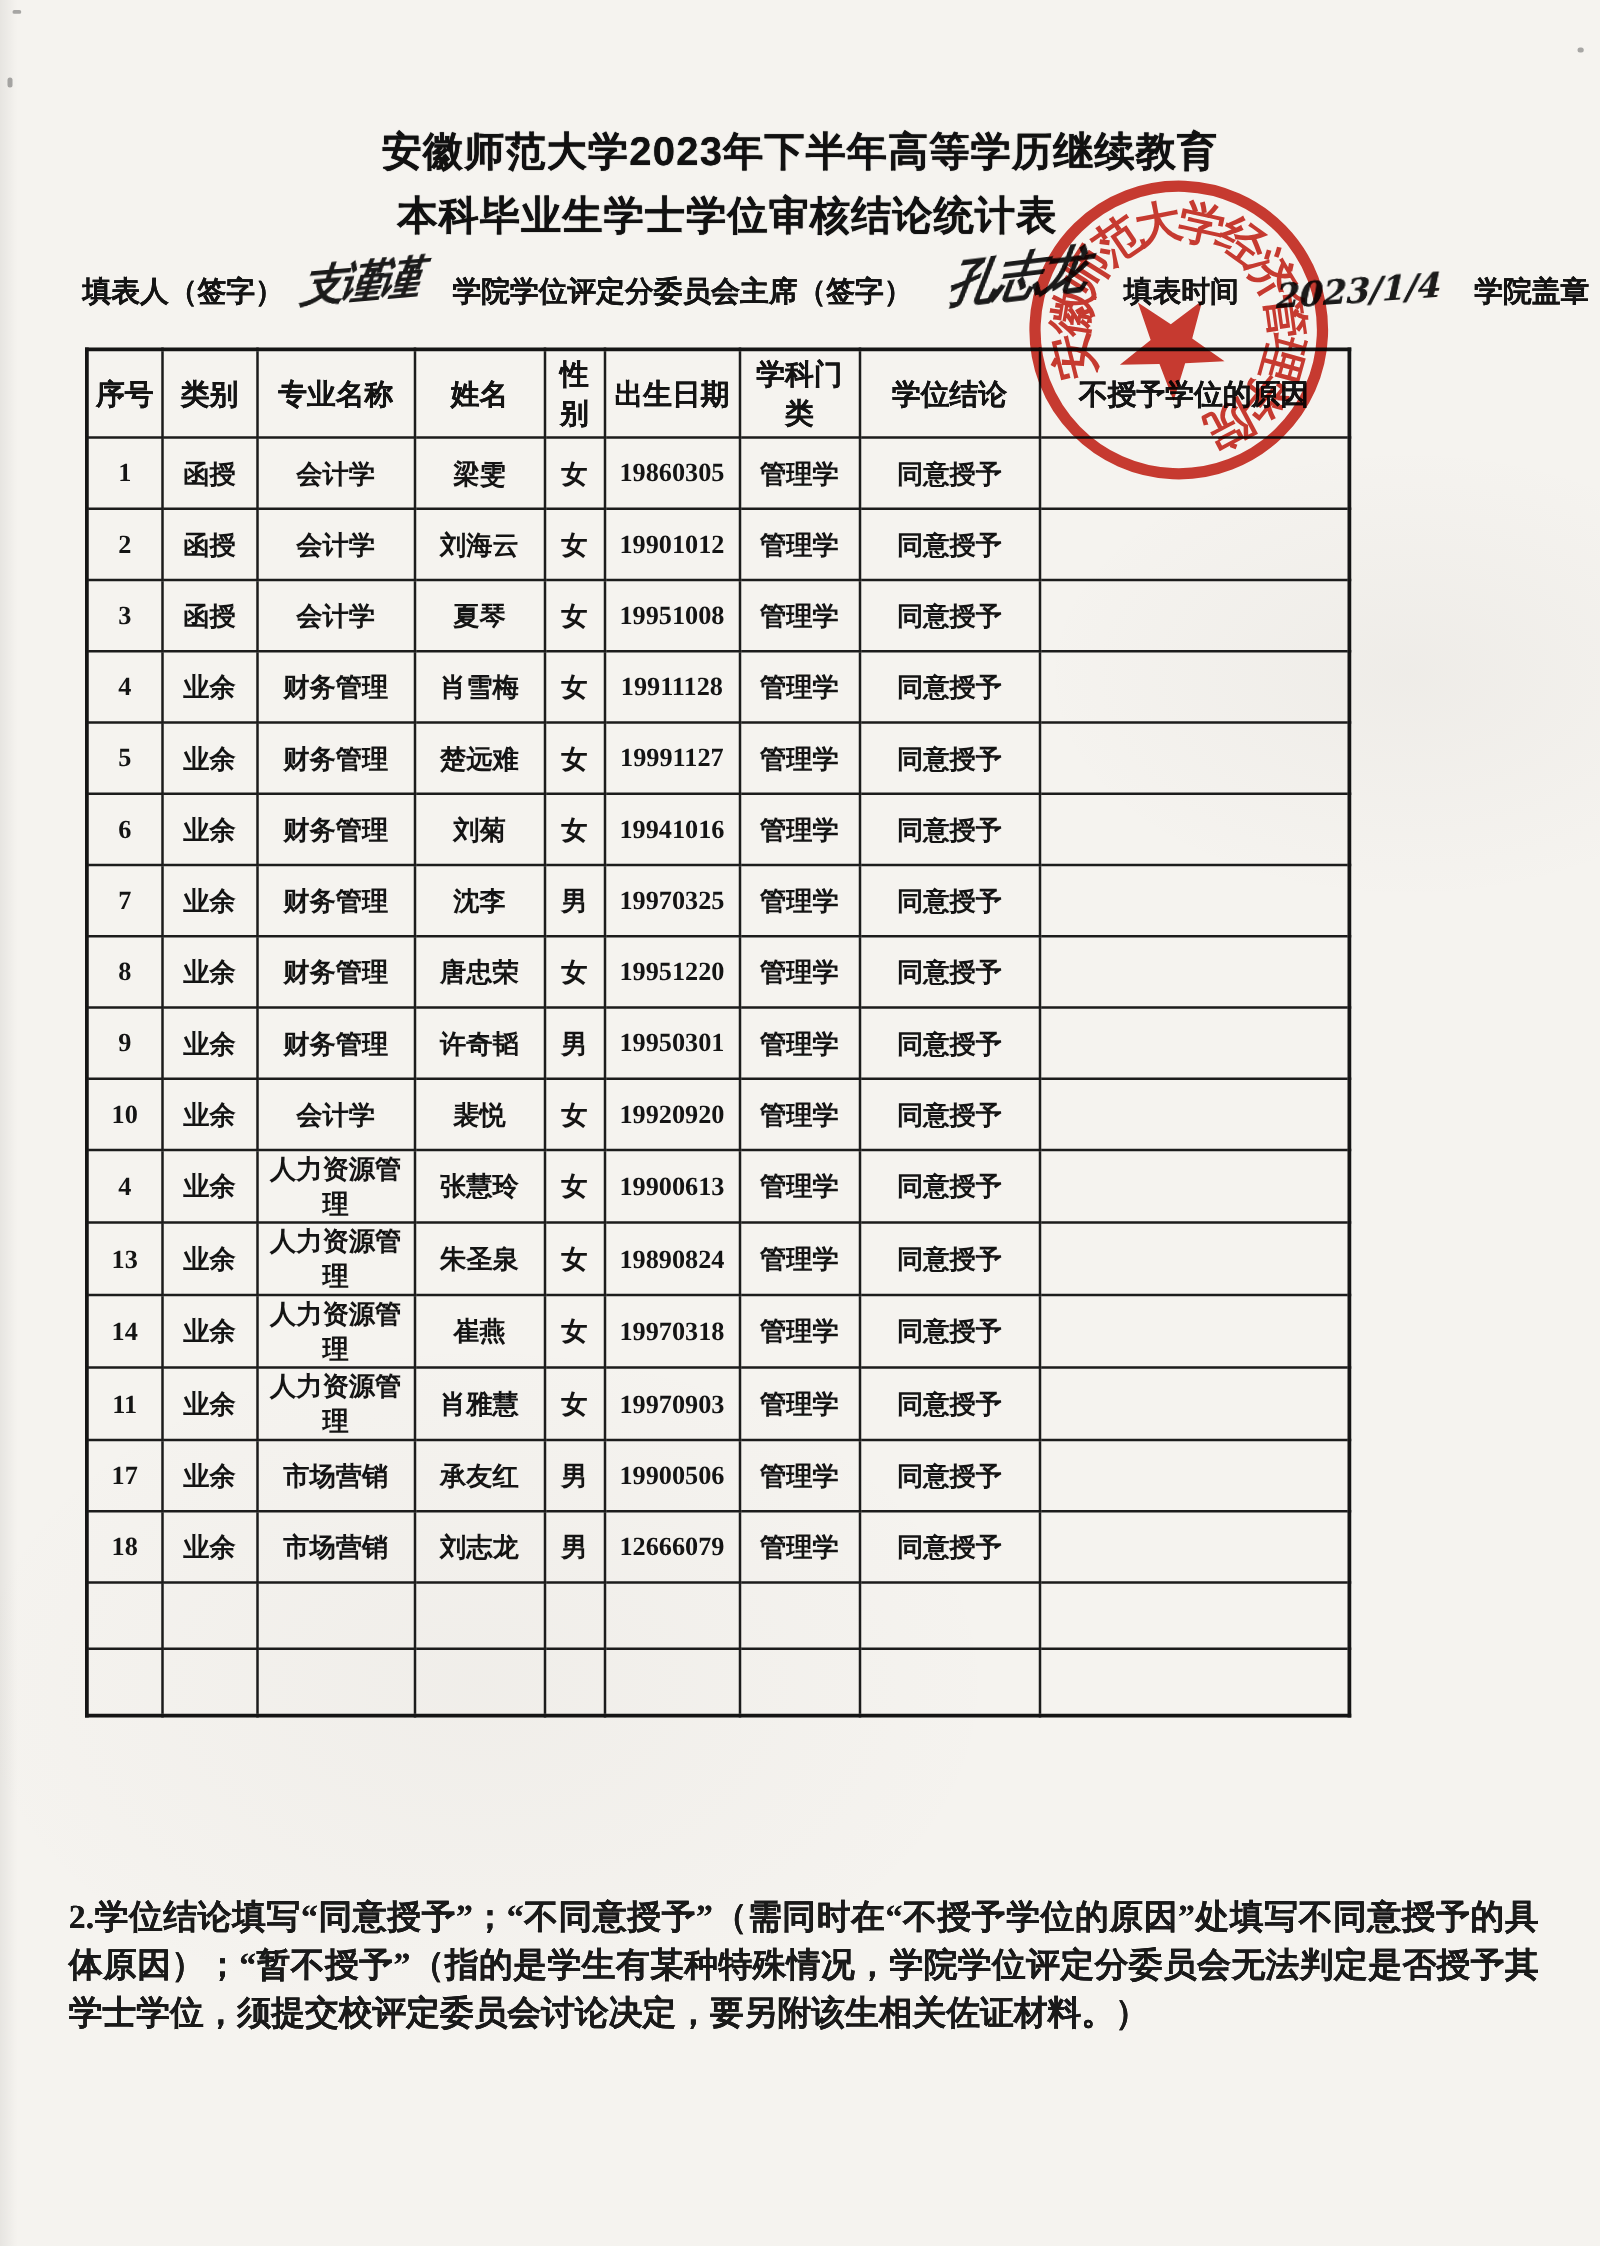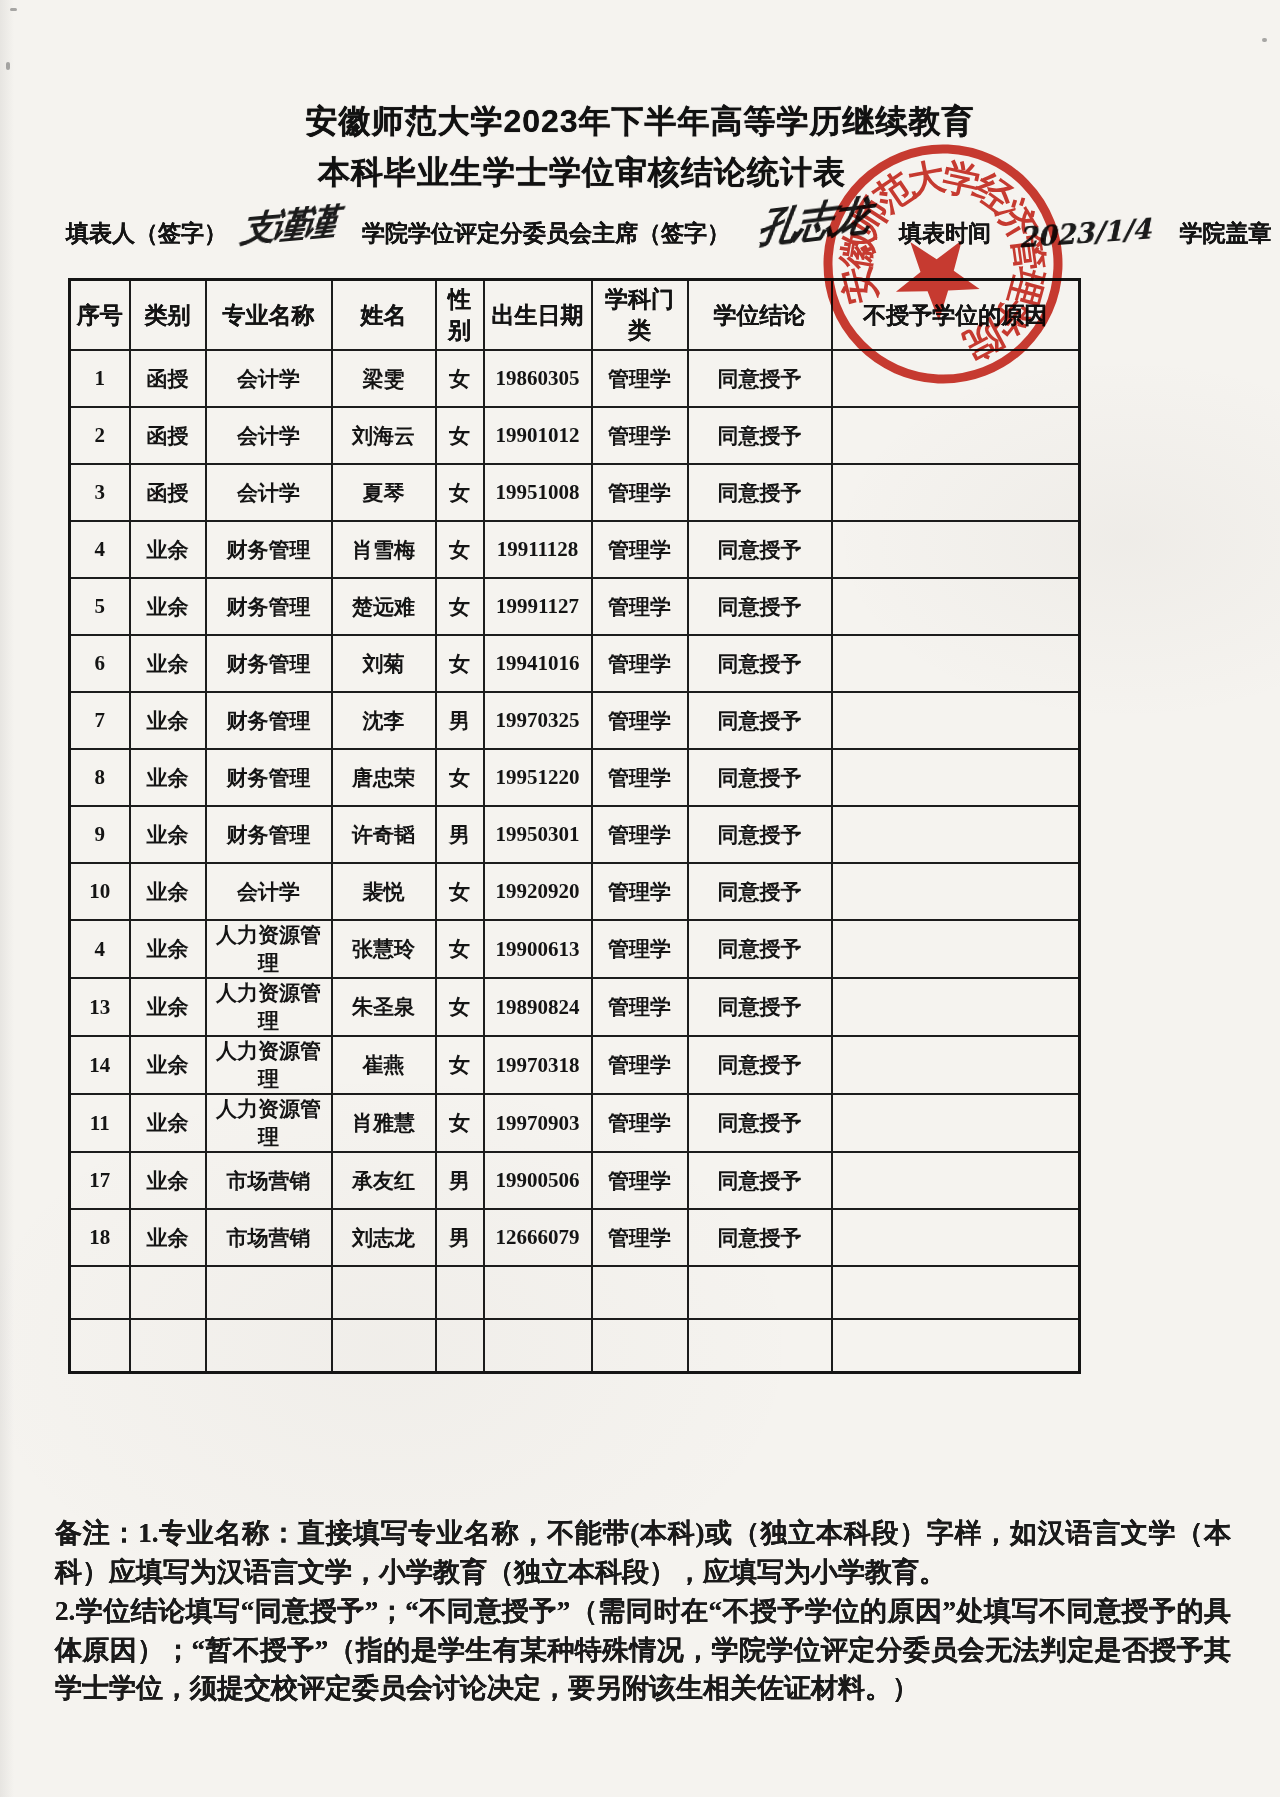--- a/index.html
+++ b/index.html
@@ -335,21 +335,20 @@
           <td></td>
           <td></td>
           <td></td>
           <td></td>
           <td></td>
         </tr>
       </tbody>
   </table>
 
   <div class="notes">
-    <p>备注：1.专业名称：直接填写专业名称，不能带(本科)或（独立本科段）字样，如汉语言文学（本科）应填写为汉语言文学，小学教育（独立本科段），应填写为小学教育。</p>
     <p>2.学位结论填写“同意授予”；“不同意授予”（需同时在“不授予学位的原因”处填写不同意授予的具体原因）；“暂不授予”（指的是学生有某种特殊情况，学院学位评定分委员会无法判定是否授予其学士学位，须提交校评定委员会讨论决定，要另附该生相关佐证材料。）</p>
   </div>
 
   <svg class="stamp" viewBox="0 0 256 256" width="256" height="256">
     <g transform="rotate(24 128 128)">
       <circle cx="128" cy="128" r="115" fill="none" stroke-width="9" stroke="#c9271c"></circle>
       <polygon points="135.6,98.7 140.6,129.8 171.6,135.9 143.5,150.2 147.3,181.5 125.0,159.2 96.3,172.6 110.7,144.4 89.2,121.3 120.3,126.3" fill="#c9271c"></polygon>
       <g>
           <text x="60.23107518982191" y="192.9468868780066" transform="rotate(-128 60.23107518982191 180.9468868780066)" class="stamp-char" fill="#c9271c">安</text>
           <text x="44.82537049563169" y="161.86277674063987" transform="rotate(-104.72727272727272 44.82537049563169 149.86277674063987)" class="stamp-char" fill="#c9271c">徽</text>

